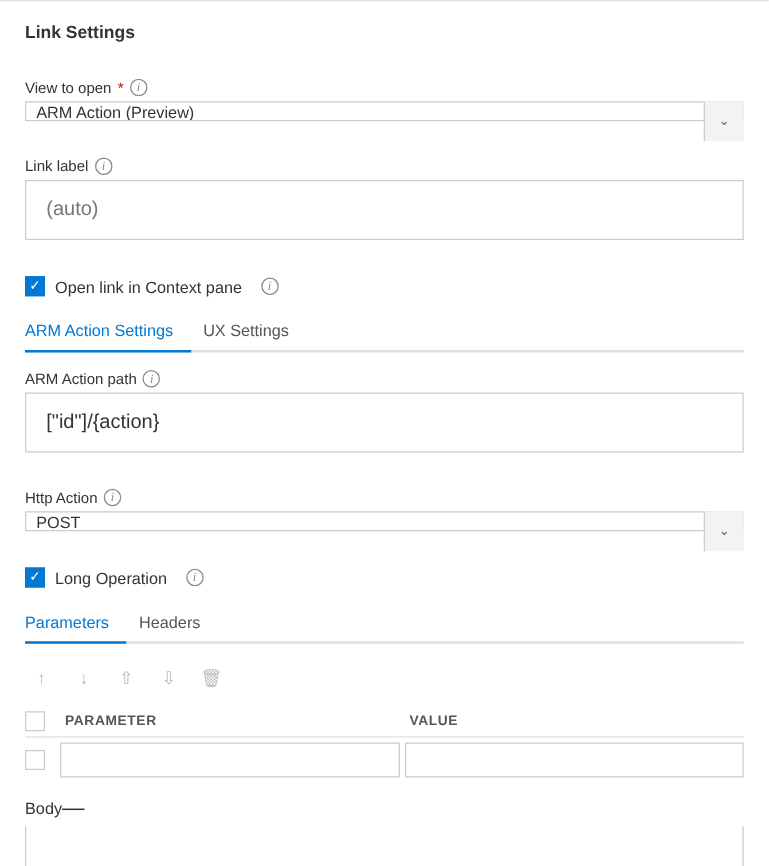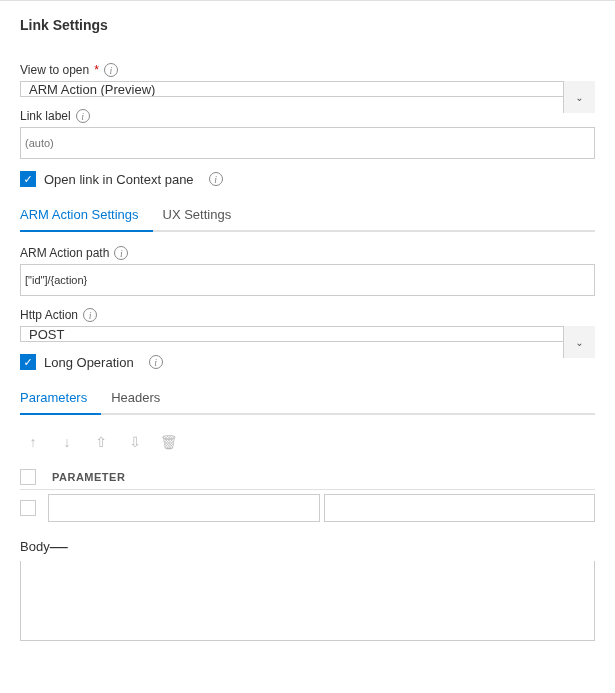--- a/index.html
+++ b/index.html
@@ -15,21 +15,21 @@
       padding: 16px 20px;
       border-top: 1px solid #e0e0e0;
     }
     .section-title {
       font-size: 14px;
       font-weight: 600;
       margin-bottom: 30px;
       color: #333;
     }
     .field-group {
-      margin-bottom: 12px;
+      margin-bottom: 29px;
     }
     .field-label {
       display: flex;
       align-items: center;
       gap: 5px;
       margin-bottom: 4px;
       font-size: 12px;
       color: #333;
     }
     .field-label .required {
@@ -73,24 +73,24 @@
       border-left: 1px solid #ccc;
       display: flex;
       align-items: center;
       justify-content: center;
       pointer-events: none;
       color: #555;
       font-size: 10px;
     }
     .text-input {
       width: 100%;
-      height: 32px;
-      border: 1px solid #ccc;
-      padding: 0 4px;
-      font-size: 11px;
+      height: 48px;
+      border: 1px solid #ccc;
+      padding: 0 16px;
+      font-size: 16px;
       color: #999;
       background: #fff;
     }
     .text-input.filled {
       color: #333;
     }
     .checkbox-row {
       display: flex;
       align-items: center;
       gap: 8px;
@@ -335,20 +335,21 @@
     <button class="toolbar-btn disabled" title="Move to top">⇧</button>
     <button class="toolbar-btn disabled" title="Move to bottom">⇩</button>
     <button class="toolbar-btn disabled" title="Delete">🗑</button>
   </div>
 
   <div class="table-header">
     <div class="col-check">
       <div class="row-checkbox"></div>
     </div>
     <div class="col-param">PARAMETER</div>
+    <div class="col-value">VALUE</div>
   </div>
 
   <div class="table-row-data">
     <div class="col-check" style="display:flex;align-items:center;">
       <div class="row-checkbox"></div>
     </div>
     <input type="text" class="row-input" style="flex: 1 1 0%;">
     <input type="text" class="row-input" style="flex: 1 1 0%;">
   </div>
 

